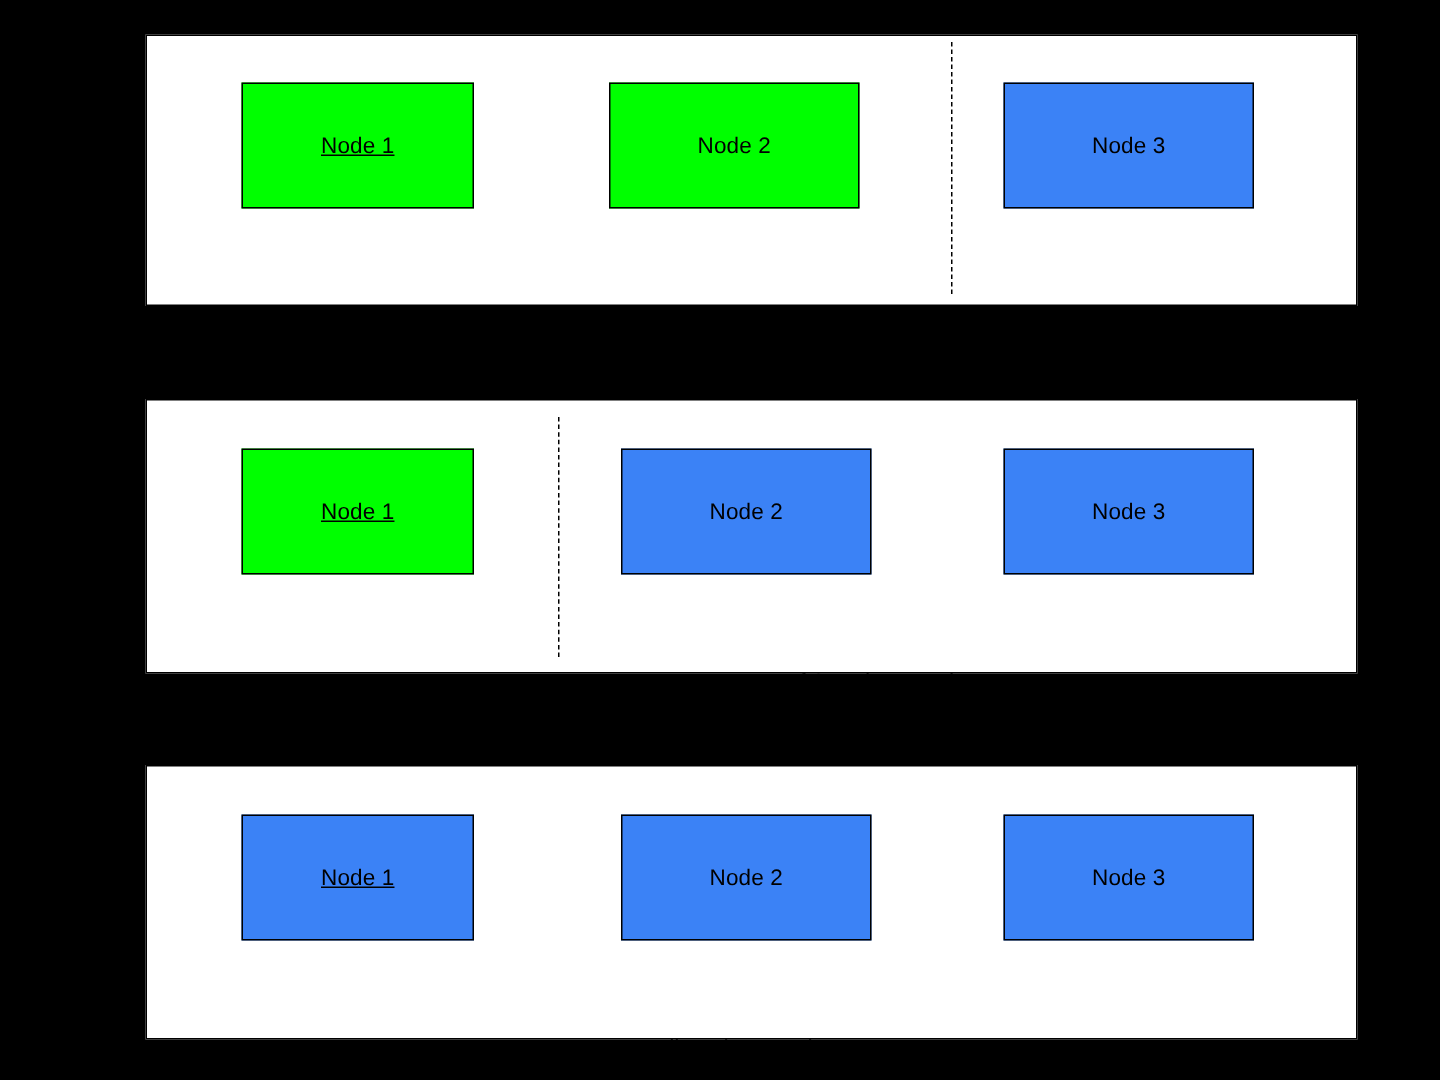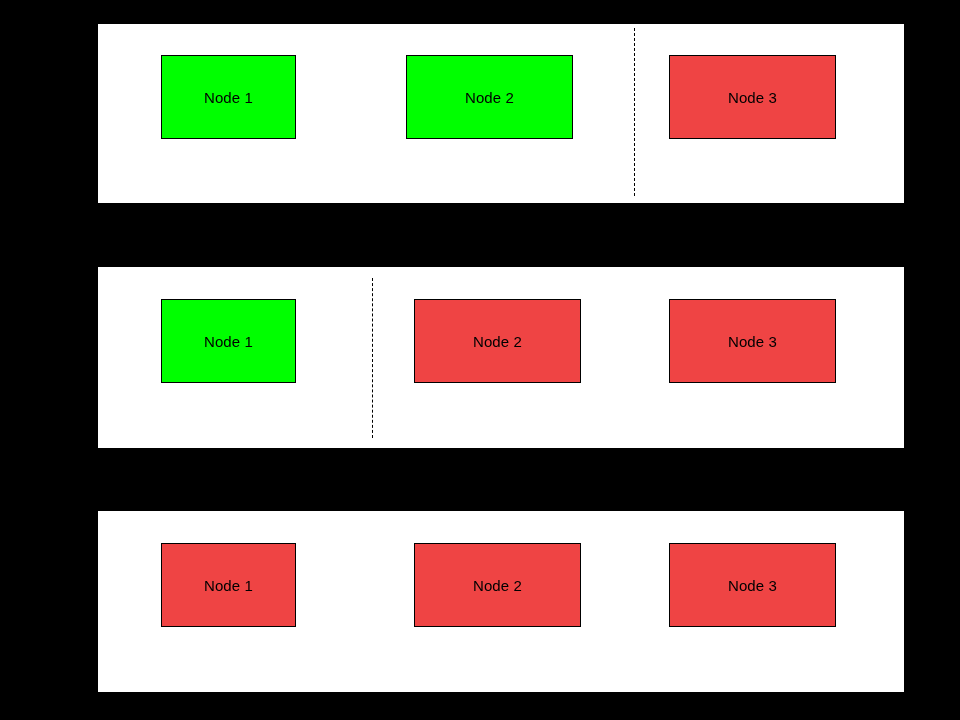--- a/index.html
+++ b/index.html
@@ -40,24 +40,24 @@
     box-sizing: border-box;
     display: flex;
     align-items: center;
     justify-content: center;
     font-size: 15px;
     color: #000000;
     letter-spacing: 0.1px;
   }
 
   .node-box.up   { background: #00ff00; }
-  .node-box.down { background: #ef4444; }
+  .node-box.down { background: #3b82f6; }
 
   
-  .slot-1 { left: 63px;  width: 135px; }
+  .slot-1 { left: 63px;  width: 155px; text-decoration: underline; }
   .slot-2 { left: 308px; width: 167px; }
   .slot-2b{ left: 316px; width: 167px; }
   .slot-3 { left: 571px; width: 167px; }
 
   .row-1 { top: 31px;  height: 84px; }
   .row-2 { top: 32px;  height: 84px; }
   .row-3 { top: 32px;  height: 84px; }
 
   .divider {
     position: absolute;

